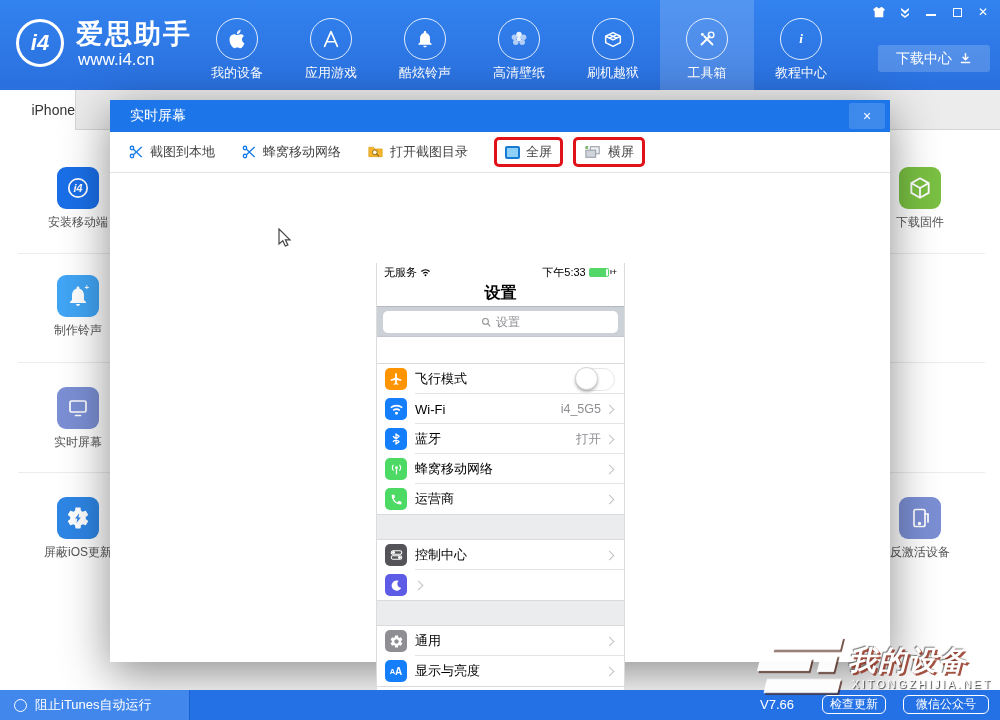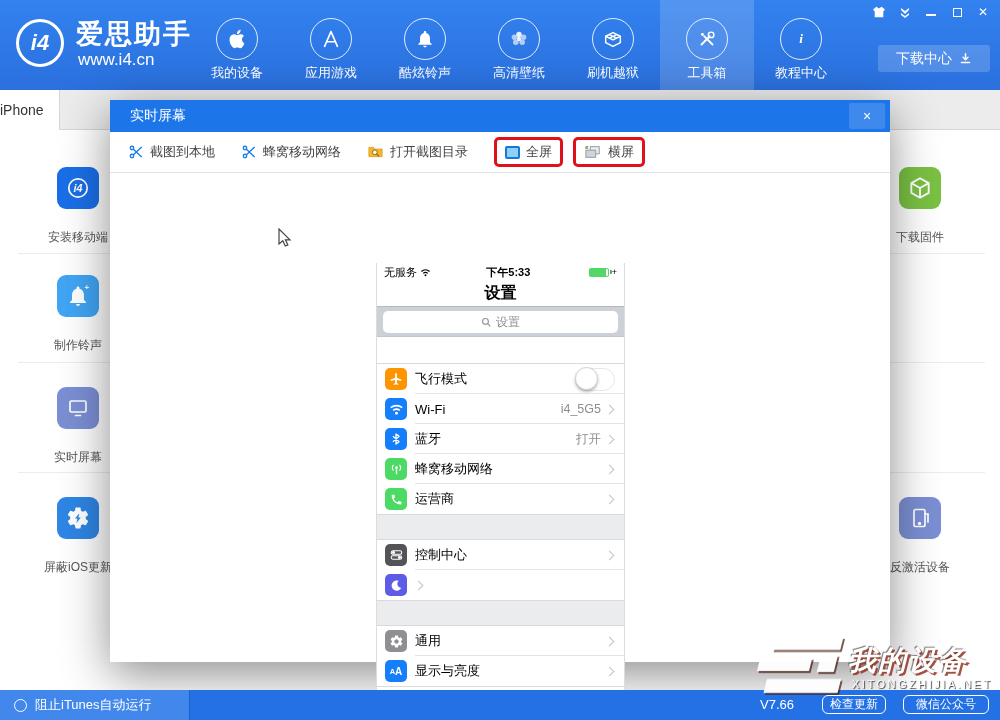--- a/index.html
+++ b/index.html
@@ -17,44 +17,44 @@
   .nav-ic{margin-top:18px;width:42px;height:42px;border:1px solid rgba(255,255,255,.85);border-radius:50%;display:flex;align-items:center;justify-content:center}
   .nav-lb{margin-top:4px;font-size:13px}
   .winbtns{position:absolute;right:6px;top:3px;display:flex;gap:4px;z-index:6}
   .wb{width:22px;height:18px;display:flex;align-items:center;justify-content:center;color:#fff;font-size:12px;cursor:pointer}
   .wb .boxg{width:9px;height:9px;border:1.5px solid #fff}
   .wb .ming{width:10px;height:0;border-bottom:2px solid #fff;margin-top:6px}
   .dl-btn{position:absolute;right:10px;top:45px;width:112px;height:27px;background:rgba(255,255,255,.18);border-radius:3px;display:flex;align-items:center;justify-content:center;gap:7px;font-size:14px;cursor:pointer}
 
   
   .tabstrip{position:absolute;left:0;top:90px;width:1000px;height:40px;background:#ececec;border-bottom:1px solid #d6d6d6;z-index:1}
-  .tab{position:absolute;left:0;top:0;width:60px;height:40px;background:#fff;border-right:1px solid #d6d6d6;display:flex;align-items:center;justify-content:flex-start;font-size:14px;color:#333;cursor:pointer}
+  .tab{position:absolute;left:0;top:0;width:76px;height:40px;background:#fff;border-right:1px solid #d6d6d6;display:flex;align-items:center;justify-content:flex-end;font-size:14px;color:#333;cursor:pointer}
 
   
   .bgtools{position:absolute;left:0;top:130px;width:1000px;height:560px;background:#fff;z-index:1}
   .tool{position:absolute;width:110px;text-align:center;cursor:pointer}
   .tool-ic{width:42px;height:42px;border-radius:9px;margin:0 auto;display:flex;align-items:center;justify-content:center;color:#fff}
-  .tool-lb{margin-top:20px;font-size:12px;color:#555;white-space:nowrap}
+  .tool-lb{margin-top:5px;font-size:12px;color:#555;white-space:nowrap}
   .sep{position:absolute;height:1px;background:#ececec}
 
   
   .dialog{position:absolute;left:110px;top:100px;width:780px;height:562px;background:#fff;z-index:10;box-shadow:0 12px 45px rgba(0,0,0,.45)}
   .dlg-title{height:32px;background:#1c75e9;color:#fff;display:flex;align-items:center;padding-left:20px;font-size:14px;position:relative}
   .dlg-close{position:absolute;right:5px;top:3px;width:36px;height:26px;background:rgba(255,255,255,.15);border-radius:2px;display:flex;align-items:center;justify-content:center;font-size:14px;cursor:pointer}
   .dlg-toolbar{height:41px;background:#fff;border-bottom:1px solid #e2e2e2;display:flex;align-items:center;padding-left:18px}
   .tb-item{display:flex;align-items:center;gap:6px;font-size:13px;color:#444;margin-right:26px;cursor:pointer}
   .hl{border:3px solid #e1111a;border-radius:5px;padding:3px 8px;margin-right:10px}
   .hl .tb-item{margin-right:0}
   .fs-ic{width:15px;height:13px;background:#8fd0f8;border:2px solid #1679d2;border-radius:2px}
   .dlg-content{position:relative;height:489px;background:#fff}
 
   
   .phone{position:absolute;left:266px;top:90px;width:249px;height:460px;background:#fff;border-left:1px solid #dcdcdc;border-right:1px solid #dcdcdc;font-size:13px;color:#000}
   .p-status{height:18px;display:flex;align-items:center;padding:0 7px;font-size:11px}
-  .p-status .mid{flex:1;text-align:center;font-weight:bold}
+  .p-status .mid{flex:1;text-align:right;font-weight:normal}
   .batt{width:20px;height:9px;background:#53d769;border-radius:2px;position:relative;margin-left:3px}
   .batt::after{content:'';position:absolute;right:-3px;top:2.5px;width:2px;height:4px;background:#888;border-radius:0 1px 1px 0}
   .batt::before{content:'';position:absolute;right:1px;top:1px;width:2px;height:7px;background:#fff;border-radius:1px}
   .p-title{height:25px;display:flex;align-items:center;justify-content:center;font-size:16px;font-weight:600}
   .p-search{height:31px;background:#ccd1d8;border-top:1px solid #b4b9c0;border-bottom:1px solid #c2c7cd;padding:4px 6px}
   .p-field{height:22px;background:#fff;border-radius:5px;display:flex;align-items:center;justify-content:center;gap:4px;color:#8e8e93;font-size:12px}
   .p-gap{height:26px;background:#fff}
   .pgroup{border-top:1px solid #d9d9de;border-bottom:1px solid #d9d9de}
   .prow{height:30px;display:flex;align-items:center;padding-left:8px;position:relative;cursor:pointer}
   .prow:not(:last-child)::after{content:'';position:absolute;left:38px;right:0;bottom:0;height:1px;background:#e4e4e8}

